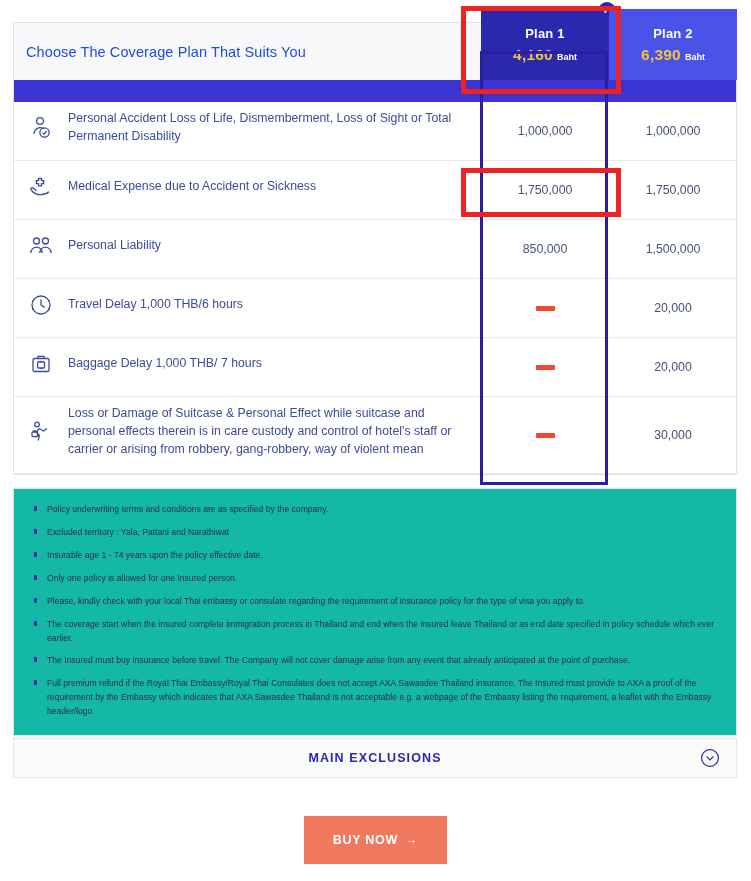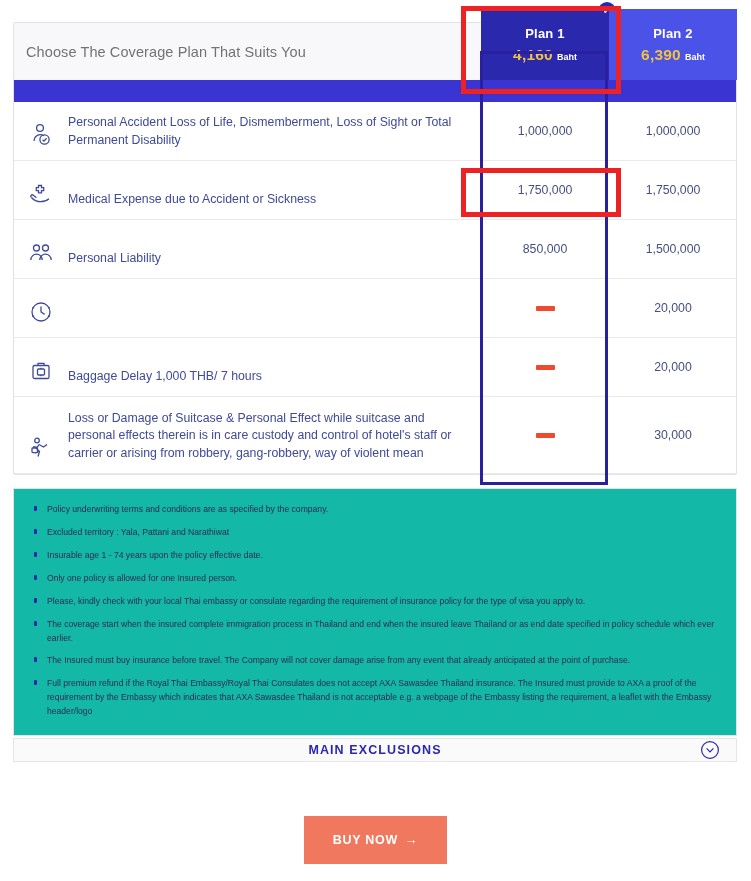--- a/index.html
+++ b/index.html
@@ -33,21 +33,21 @@
     display: flex;
     height: 57px;
     background: #f8f8fa;
     align-items: center;
     position: relative;
   }
   .head-title {
     flex: 0 0 467px;
     padding-left: 12px;
     font-size: 14.5px;
-    color: #737373;
+    color: #1d4ed8;
     letter-spacing: .1px;
     box-sizing: border-box;
   }
   .plan-slot {
     flex: 0 0 128px;
     height: 100%;
     position: relative;
   }
 
   
@@ -114,21 +114,21 @@
     display: flex;
     border-bottom: 1px solid #e9e9ee;
     min-height: 58px;
     align-items: stretch;
   }
   .row:last-child { border-bottom: none; }
 
   .cell-label {
     flex: 0 0 467px;
     display: flex;
-    align-items: flex-end;
+    align-items: center;
     padding: 4px 14px 10px 12px;
     box-sizing: border-box;
     gap: 12px;
   }
   .ico {
     flex: 0 0 30px;
     height: 30px;
     display: flex;
     align-items: center;
     justify-content: center;
@@ -198,21 +198,21 @@
     background: #2a28ad;
     border-radius: 1px;
   }
 
   
   .excl {
     position: absolute;
     left: 13px;
     top: 738px;
     width: 724px;
-    height: 24px;
+    height: 40px;
     box-sizing: border-box;
     border: 1px solid #e6e6ea;
     background: #fafafb;
     display: flex;
     align-items: center;
     justify-content: center;
     position: absolute;
   }
   .excl-title {
     font-size: 12.5px;
@@ -347,20 +347,21 @@
 
   <div class="row">
     <div class="cell-label">
       <span class="ico">
         <svg width="28" height="28" viewBox="0 0 28 28" fill="none" stroke="#3f4a9a" stroke-width="1.3">
           <circle cx="14" cy="14" r="9"></circle>
           <path d="M14 8.5V14l3.6 2.4"></path>
           <path d="M5.2 9.5l1.8.7M22.8 9.5l-1.8.7M5.2 18.5l1.8-.7M22.8 18.5l-1.8-.7"></path>
         </svg>
       </span>
+      <span class="label-text">Travel Delay 1,000 THB/6 hours</span>
     </div>
     <div class="cell-val">
         <span class="dash"></span>
       </div>
     <div class="cell-val">20,000</div>
   </div>
 
   <div class="row">
     <div class="cell-label">
       <span class="ico">

